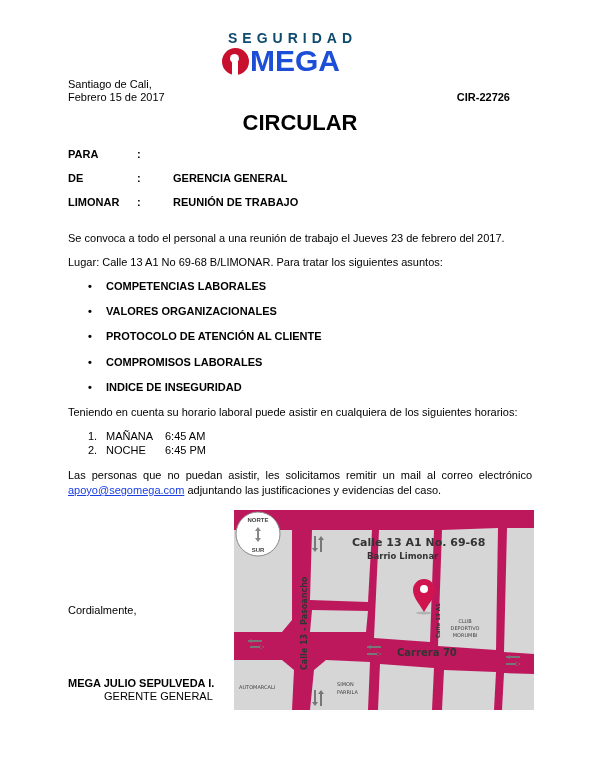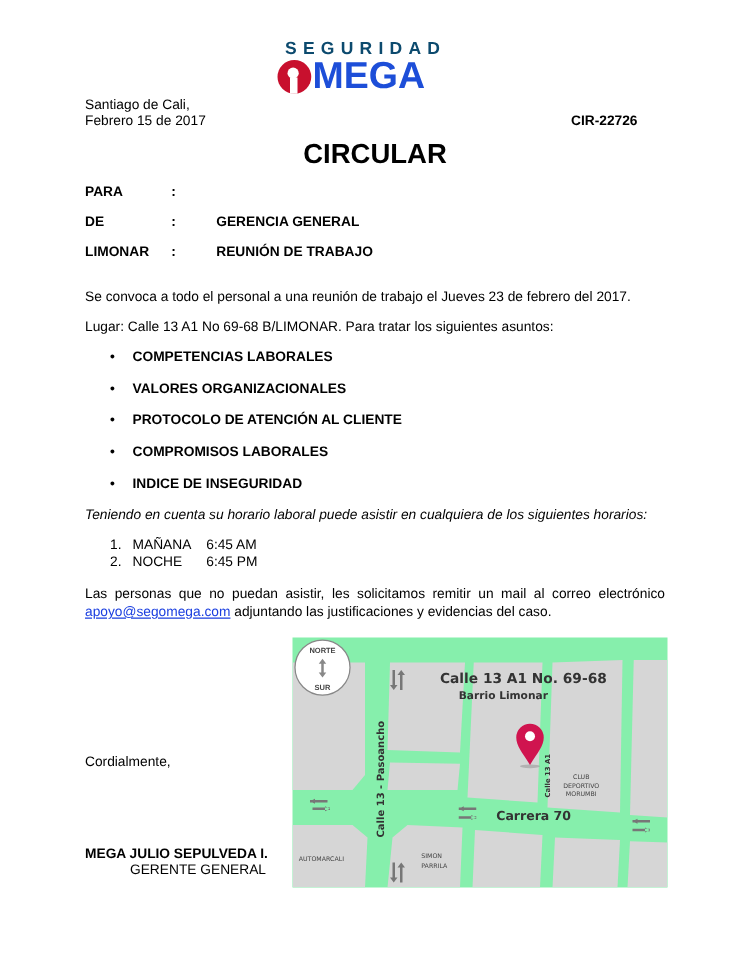--- a/index.html
+++ b/index.html
@@ -15,21 +15,21 @@
   .ref { right: 90px; top: 91px; font-size: 11px; font-weight: bold; }
   .title { left: 0; width: 600px; top: 110px; text-align: center; font-size: 22px; font-weight: bold; }
   .hdr-row { font-size: 11px; font-weight: bold; }
   .hdr-row span { position: absolute; }
   .body-text { font-size: 11px; }
   .bullet { left: 88px; font-size: 11px; font-weight: bold; }
   .bullet::before { content: "•"; position: absolute; left: 0; }
   .bullet span { position: absolute; left: 18px; white-space: nowrap; }
   .num { left: 88px; font-size: 11px; }
   a.mail { color: #1a3ee0; text-decoration: underline; }
-  .map { left: 234px; top: 510px; width: 300px; height: 200px; background: #86efac; overflow: hidden; }
+  .map { left: 234px; top: 510px; width: 300px; height: 200px; background: #be185d; overflow: hidden; }
 </style>
 </head>
 <body>
 
 <div class="abs logo-top">SEGURIDAD</div>
 <div class="abs logo-main">
   <span class="logo-o"></span>
   <span>MEGA</span>
 </div>
 
@@ -66,21 +66,21 @@
 <div class="abs bullet" style="top:330px;">
     <span>PROTOCOLO DE ATENCIÓN AL CLIENTE</span>
   </div>
 <div class="abs bullet" style="top:356px;">
     <span>COMPROMISOS LABORALES</span>
   </div>
 <div class="abs bullet" style="top:381px;">
     <span>INDICE DE INSEGURIDAD</span>
   </div>
 
-<div class="abs body-text" style="left:68px; top:406px;font-style:italic;">Teniendo en cuenta su horario laboral puede asistir en cualquiera de los siguientes  horarios:</div>
+<div class="abs body-text" style="left:68px; top:406px;">Teniendo en cuenta su horario laboral puede asistir en cualquiera de los siguientes  horarios:</div>
 <div class="abs num" style="top:430px;">
   <span class="abs" style="left:0">1.</span>
   <span class="abs" style="left:18px; white-space:nowrap">MAÑANA</span>
   <span class="abs" style="left:77px; white-space:nowrap">6:45 AM</span>
 </div>
 <div class="abs num" style="top:444px;">
   <span class="abs" style="left:0">2.</span>
   <span class="abs" style="left:18px; white-space:nowrap">NOCHE</span>
   <span class="abs" style="left:77px; white-space:nowrap">6:45 PM</span>
 </div>

